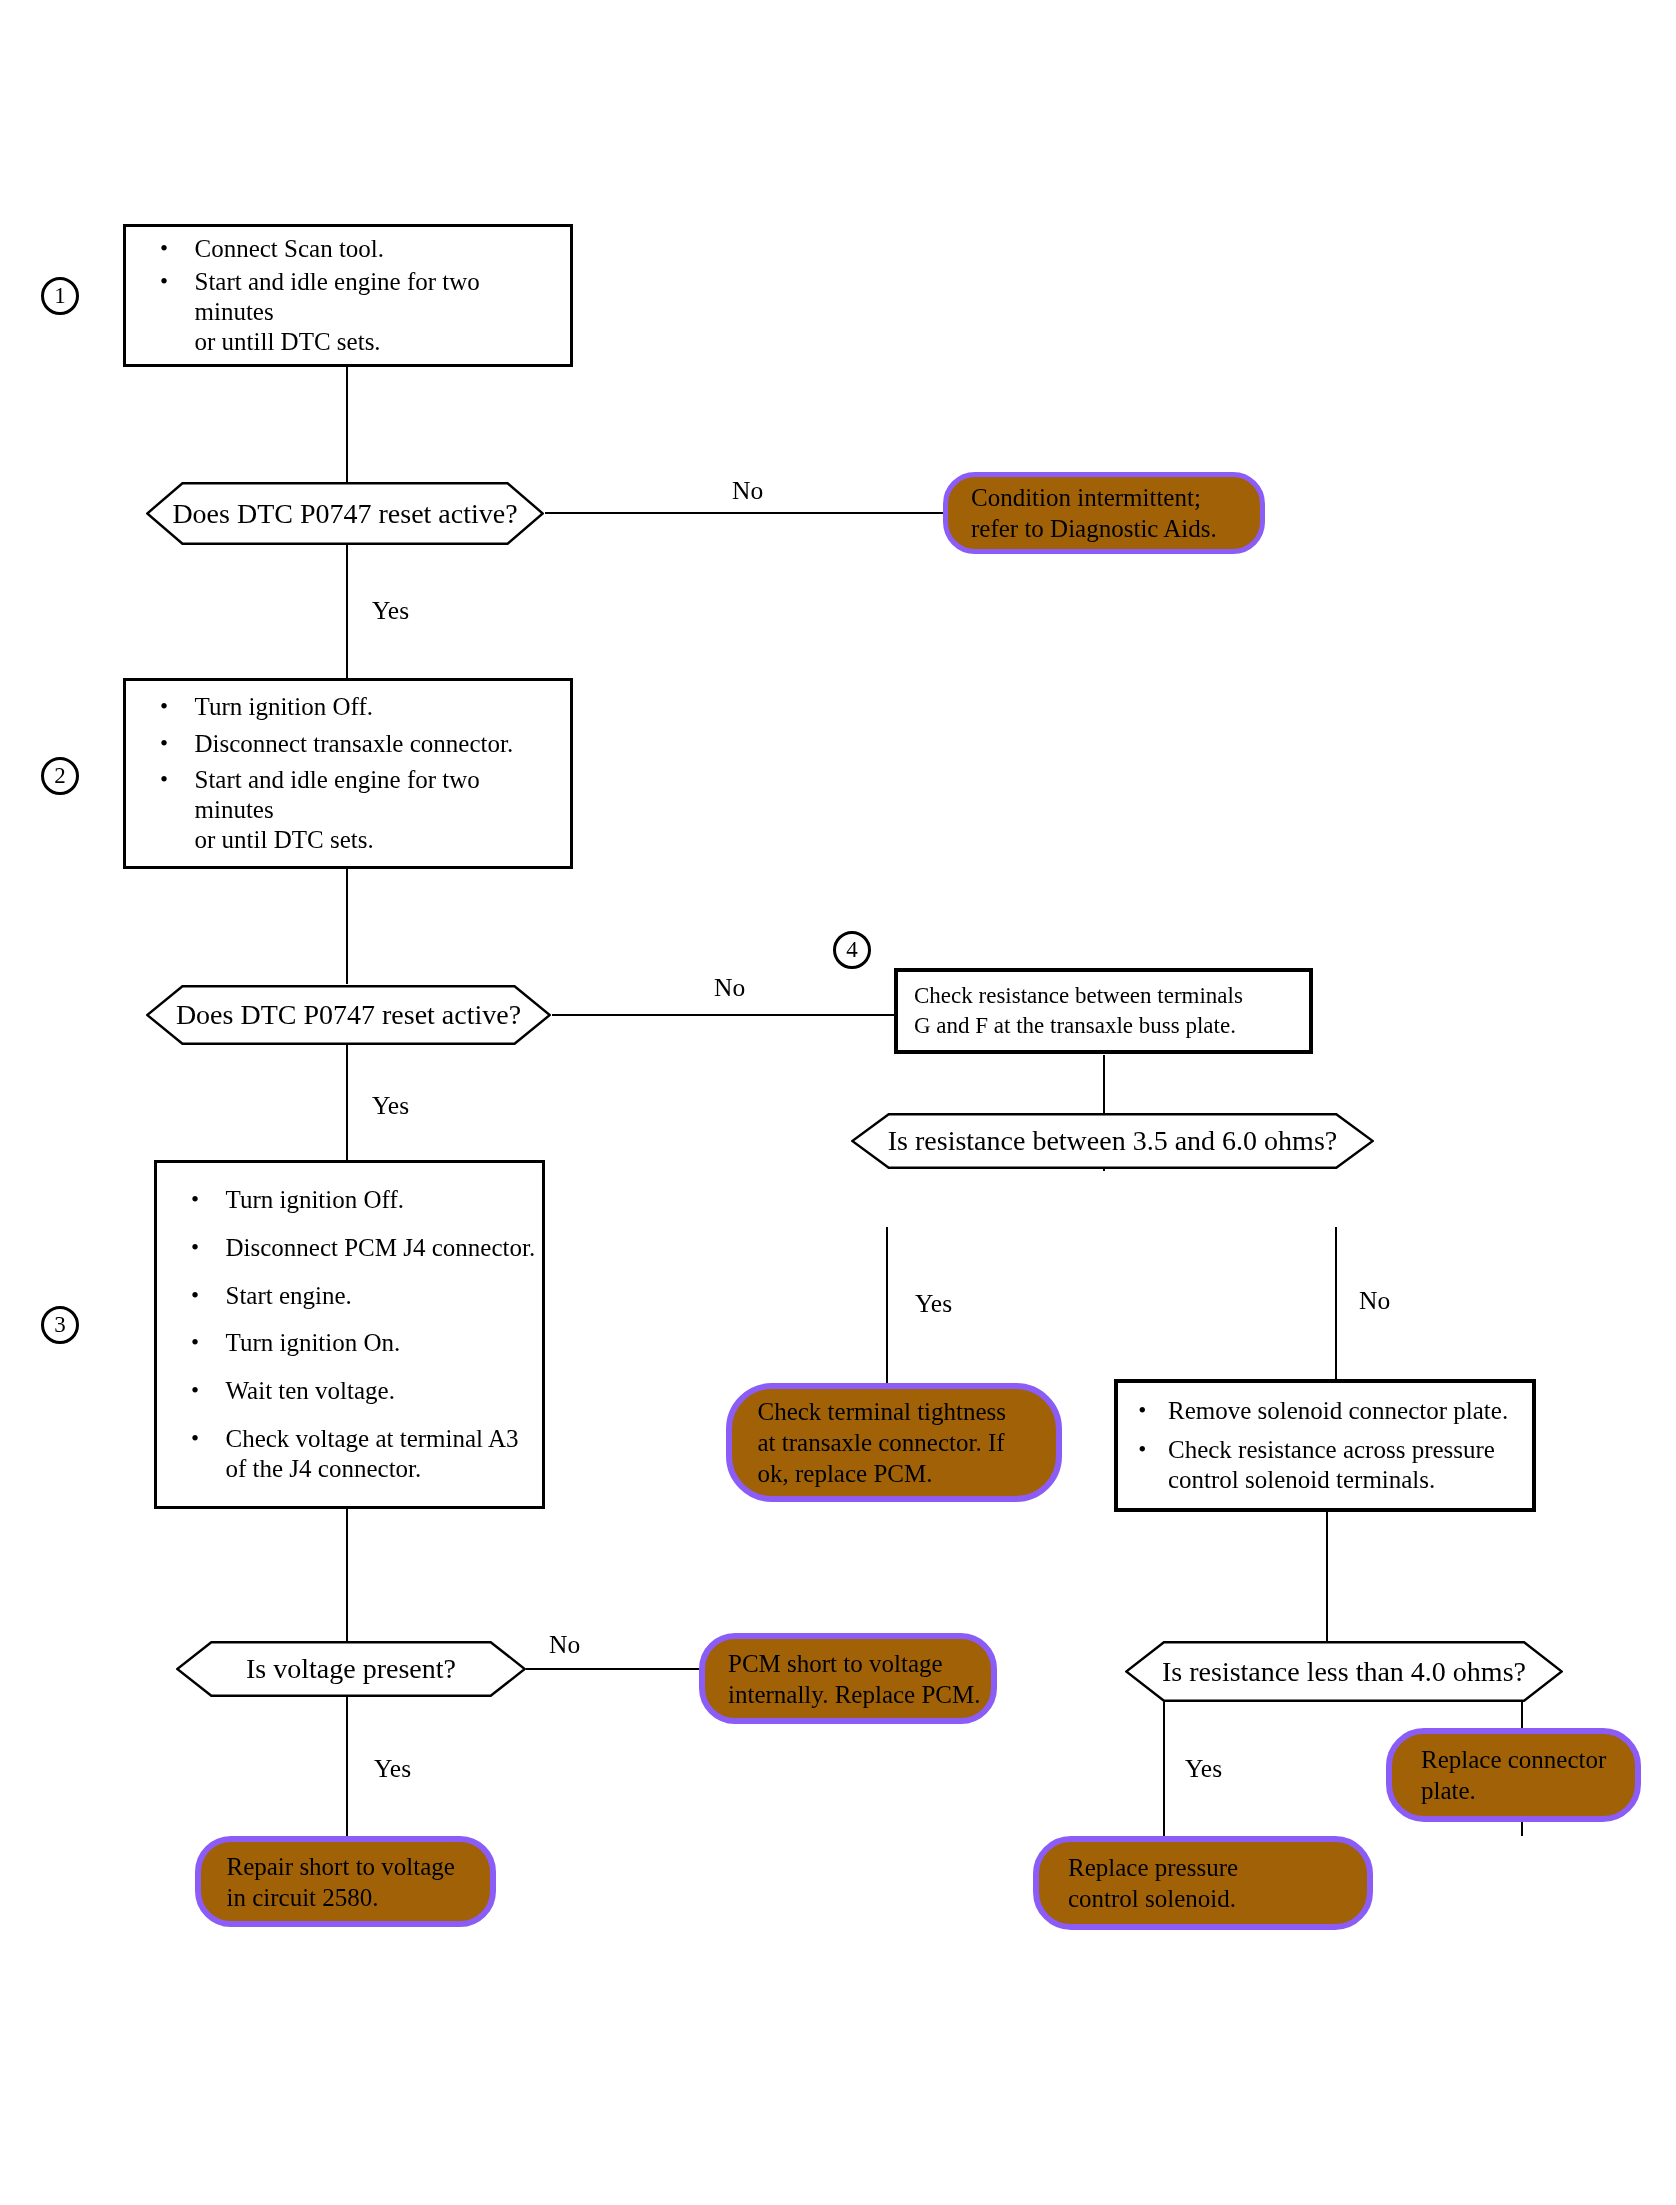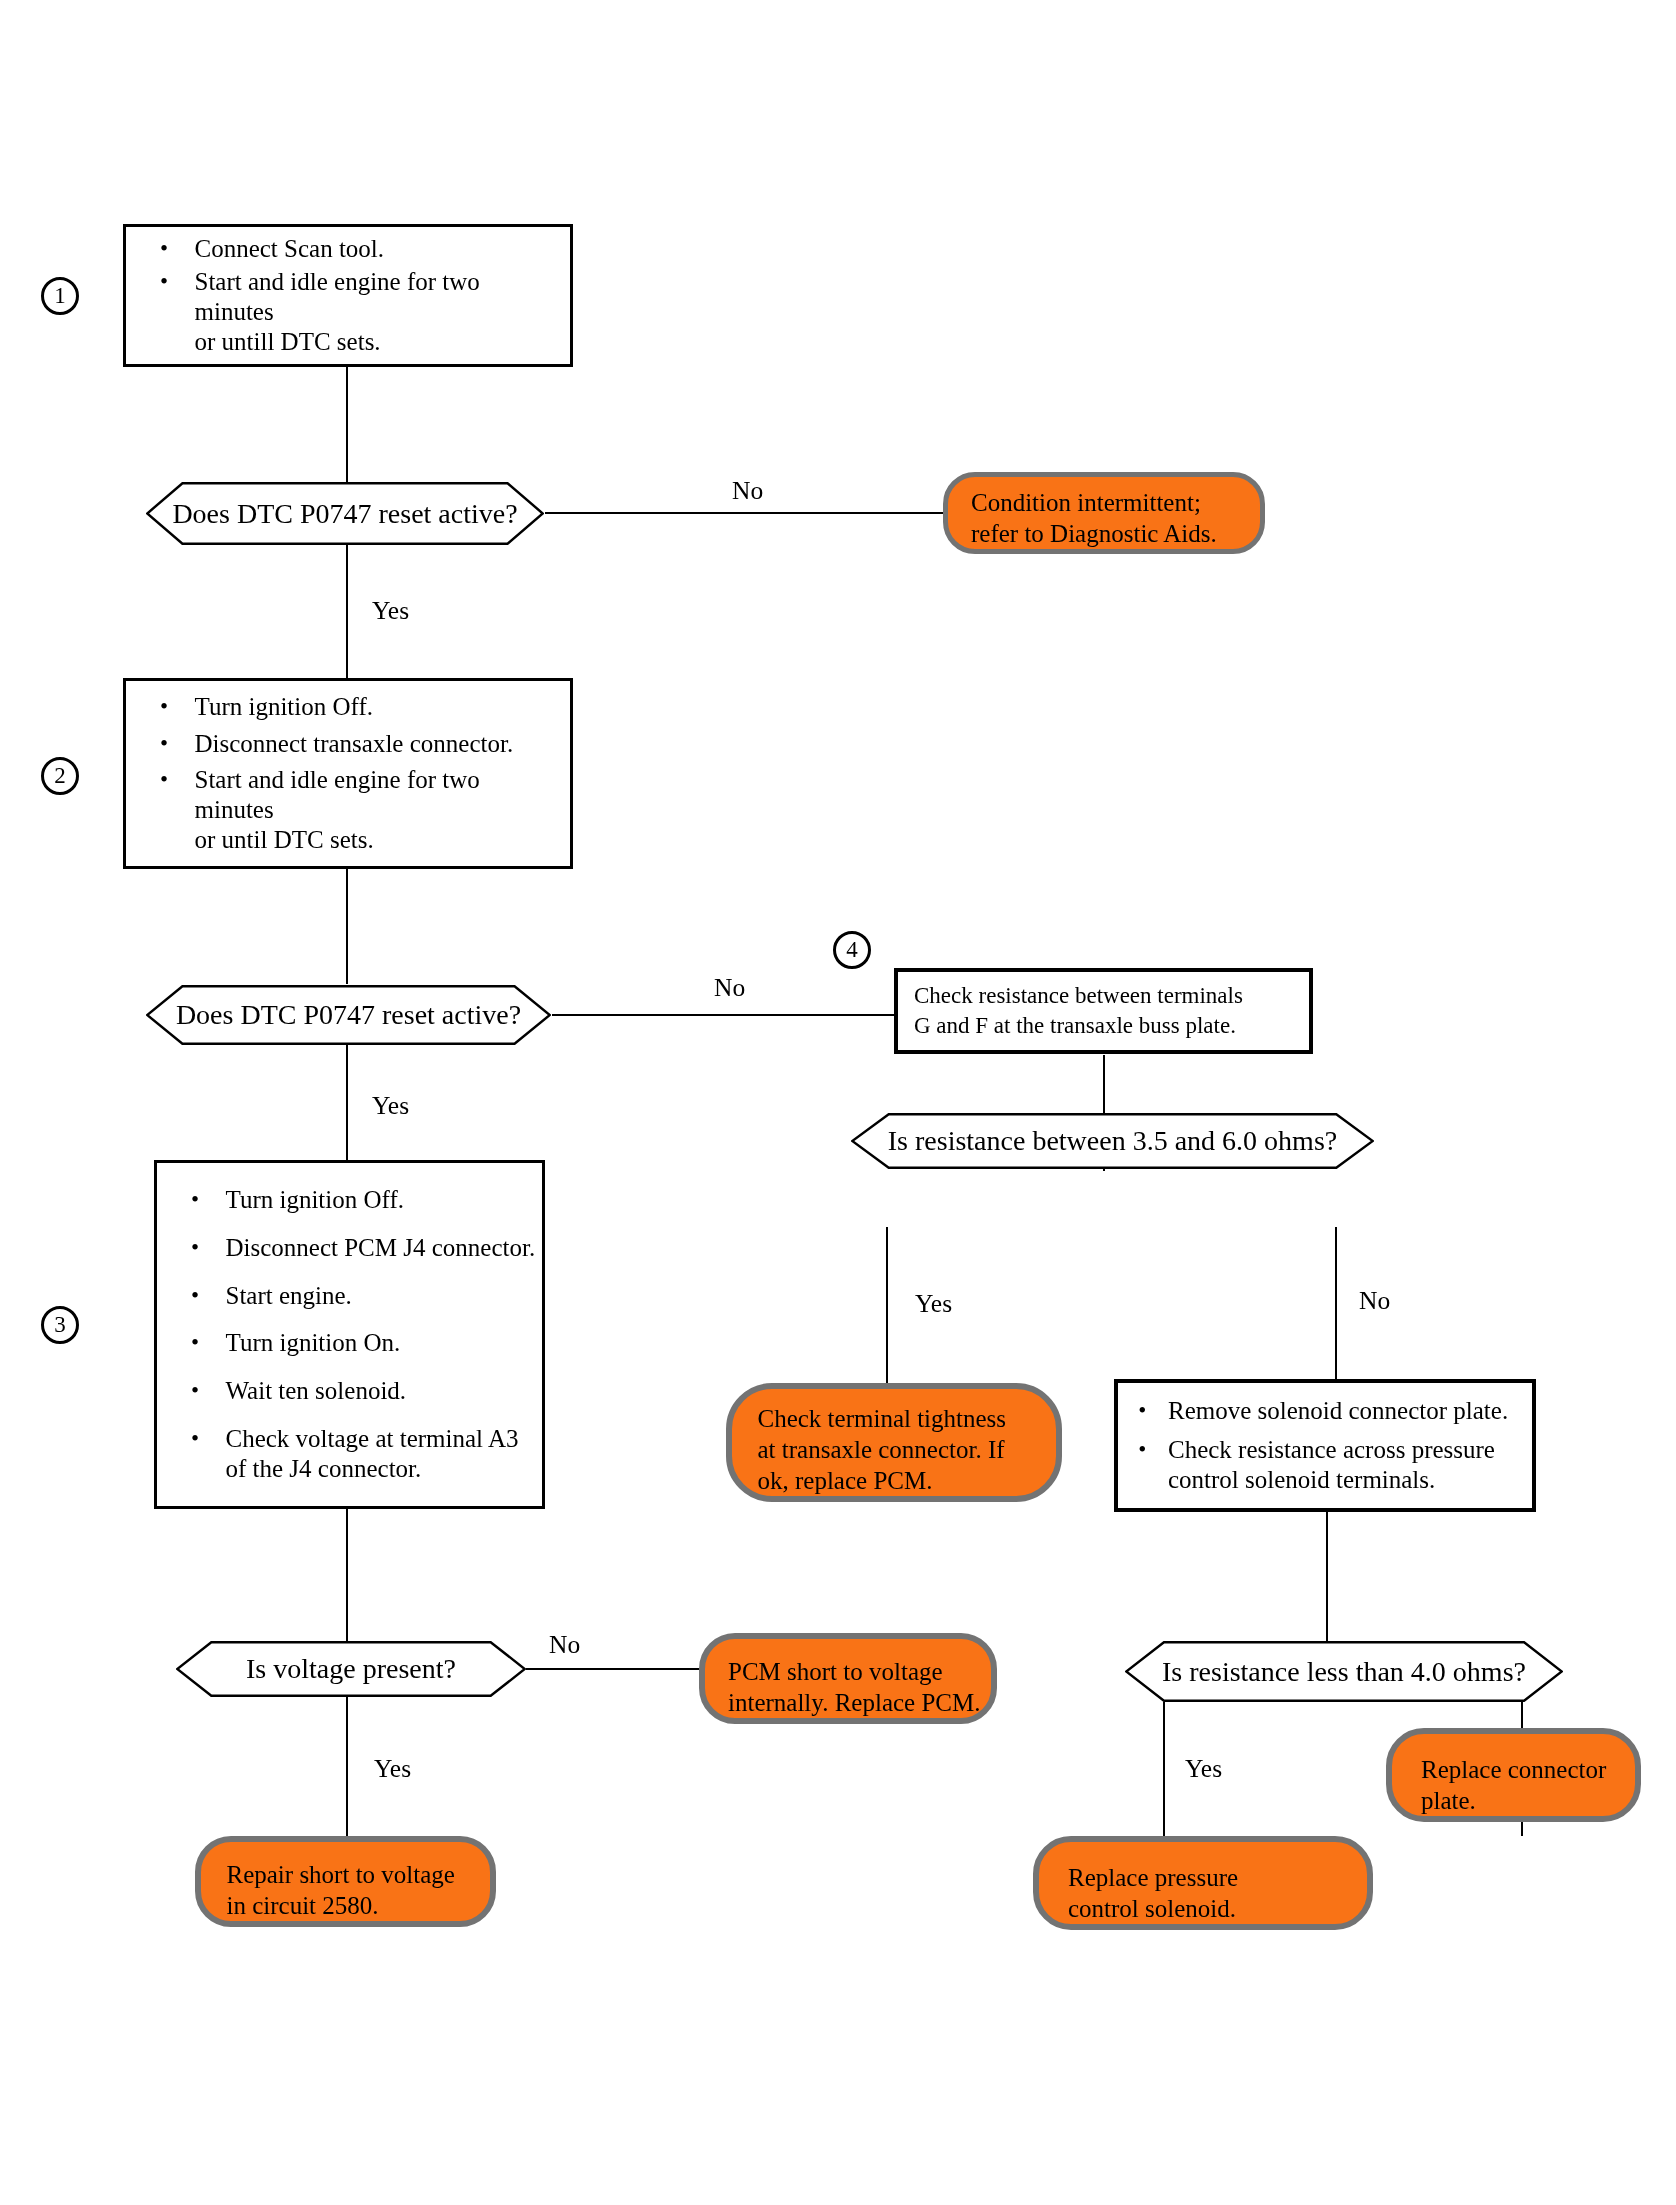--- a/index.html
+++ b/index.html
@@ -22,22 +22,22 @@
   .bullet-item{display:flex;align-items:flex-start;}
   .bullet-glyph{width:22px;text-align:center;margin-left:27px;font-size:23px;line-height:30px;flex:0 0 22px;}
   .bullet-text{flex:1;font-size:25px;line-height:30px;white-space:pre-line;padding-left:19.5px;}
   
   .stmt-text{font-size:23px;line-height:30px;white-space:pre-line;padding-left:16px;}
   
   .hex-node{position:absolute;display:flex;align-items:center;justify-content:center;}
   .hex-node svg{position:absolute;left:0;top:0;width:100%;height:100%;}
   .hex-text{position:relative;font-size:28px;text-align:left;z-index:1;}
   
-  .round-node{position:absolute;border:6px solid #737373;box-sizing:border-box;background:#f97316;
-              display:flex;align-items:flex-end;}
+  .round-node{position:absolute;border:6px solid #8b5cf6;box-sizing:border-box;background:#a16207;
+              display:flex;align-items:center;}
   .round-text{font-size:25px;line-height:31px;white-space:pre-line;}
 </style>
 </head>
 <body>
 
 <div class="page">
 
 
   <div class="vline" style="left:346px;top:367px;height:115px;"></div>
   <div class="hline" style="left:545px;top:512px;width:398px;"></div>
@@ -143,21 +143,21 @@
     <div class="bullet-item">
       <span class="bullet-glyph">•</span>
       <span class="bullet-text">Start engine.</span>
     </div>
     <div class="bullet-item">
       <span class="bullet-glyph">•</span>
       <span class="bullet-text">Turn ignition On.</span>
     </div>
     <div class="bullet-item">
       <span class="bullet-glyph">•</span>
-      <span class="bullet-text">Wait ten solenoid.</span>
+      <span class="bullet-text">Wait ten voltage.</span>
     </div>
     <div class="bullet-item">
       <span class="bullet-glyph">•</span>
       <span class="bullet-text">Check voltage at terminal A3
 of the J4 connector.</span>
     </div>
   </div>
 
   <div class="hex-node" style="left:851px;top:1113px;width:523px;height:56px;">
     <svg viewBox="0 0 860 92" preserveAspectRatio="none">

